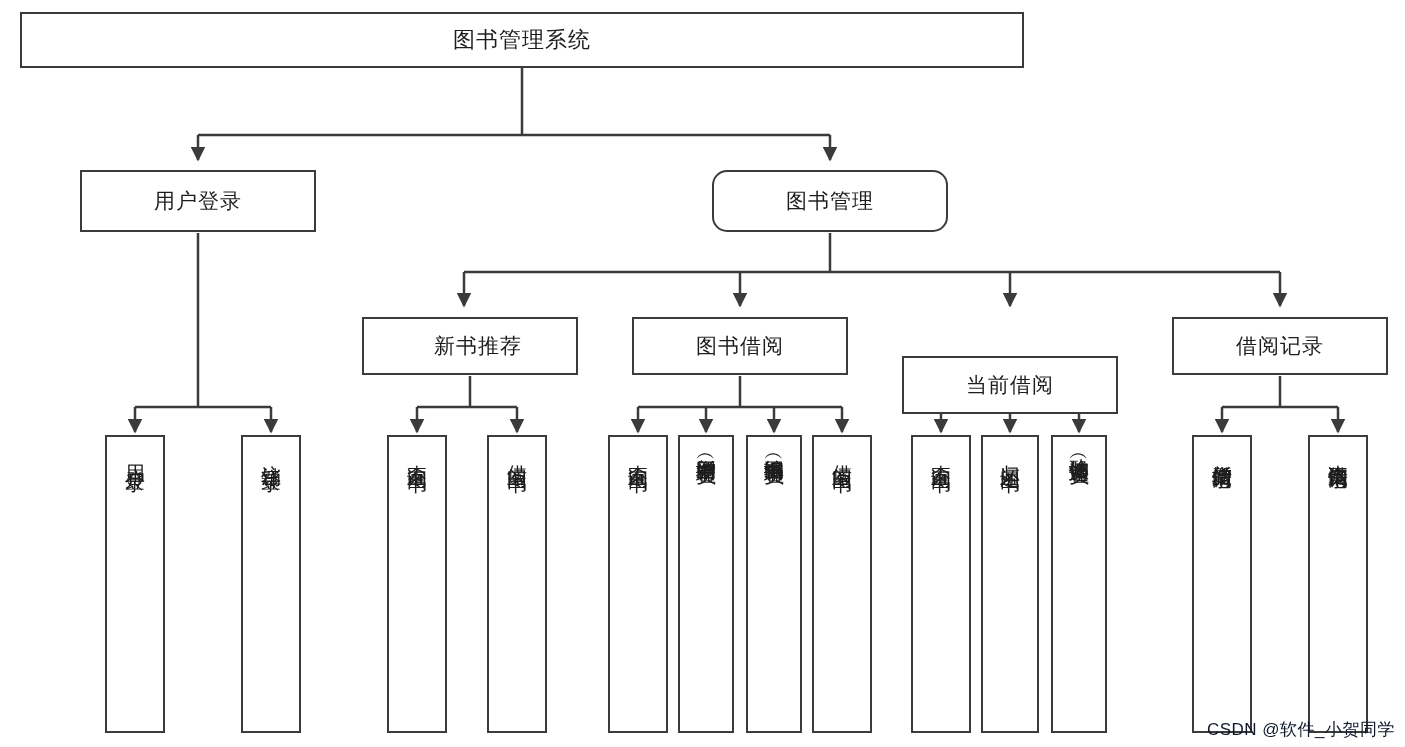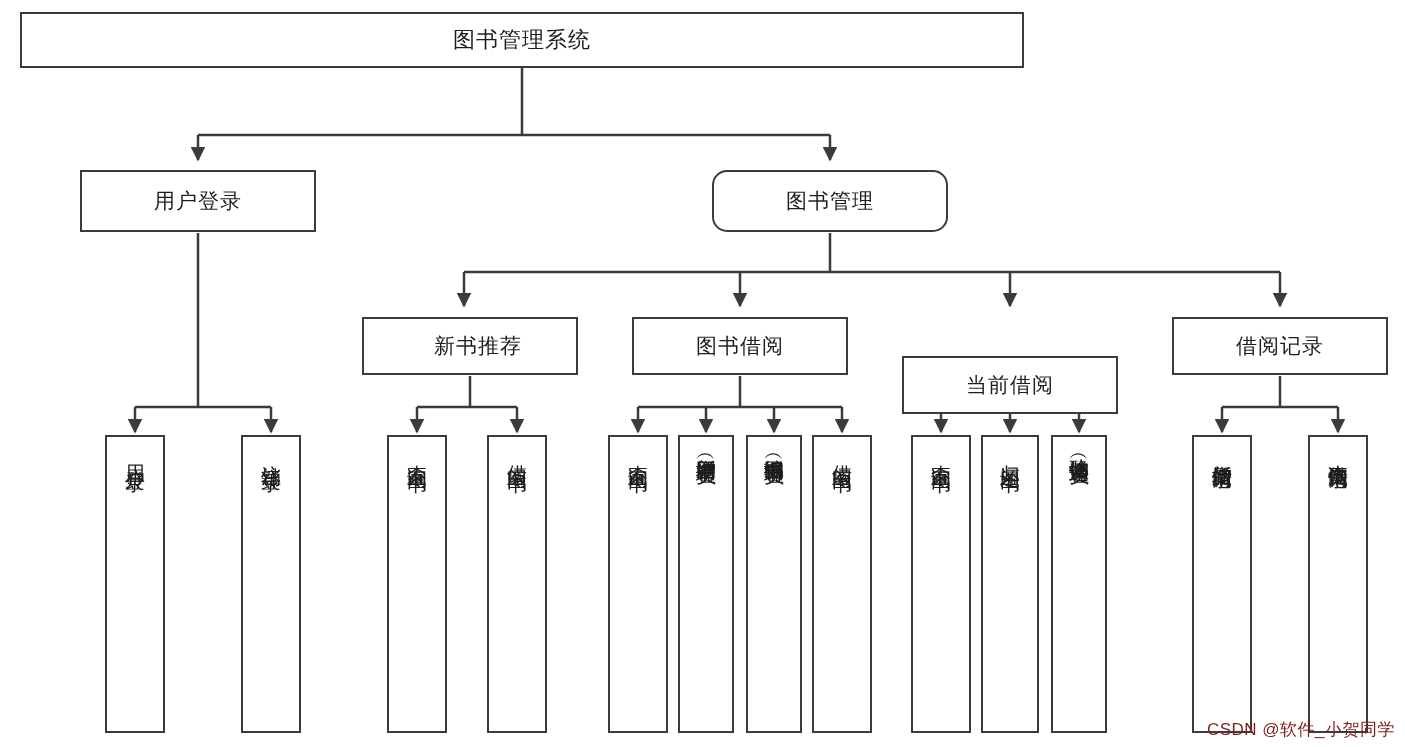--- a/index.html
+++ b/index.html
@@ -58,21 +58,21 @@
     display: block;
   }
   .leaf-tall .vtext {
     letter-spacing: 1px;
   }
   .watermark {
     position: absolute;
     right: 10px;
     bottom: 6px;
     font-size: 17px;
-    color: #7f1d1d;
+    color: #0f172a;
     white-space: nowrap;
     letter-spacing: 0.5px;
   }
 </style>
 </head>
 <body>
 
 <div id="canvas">
 
   <svg id="wires" viewBox="0 0 1405 747" xmlns="http://www.w3.org/2000/svg">

